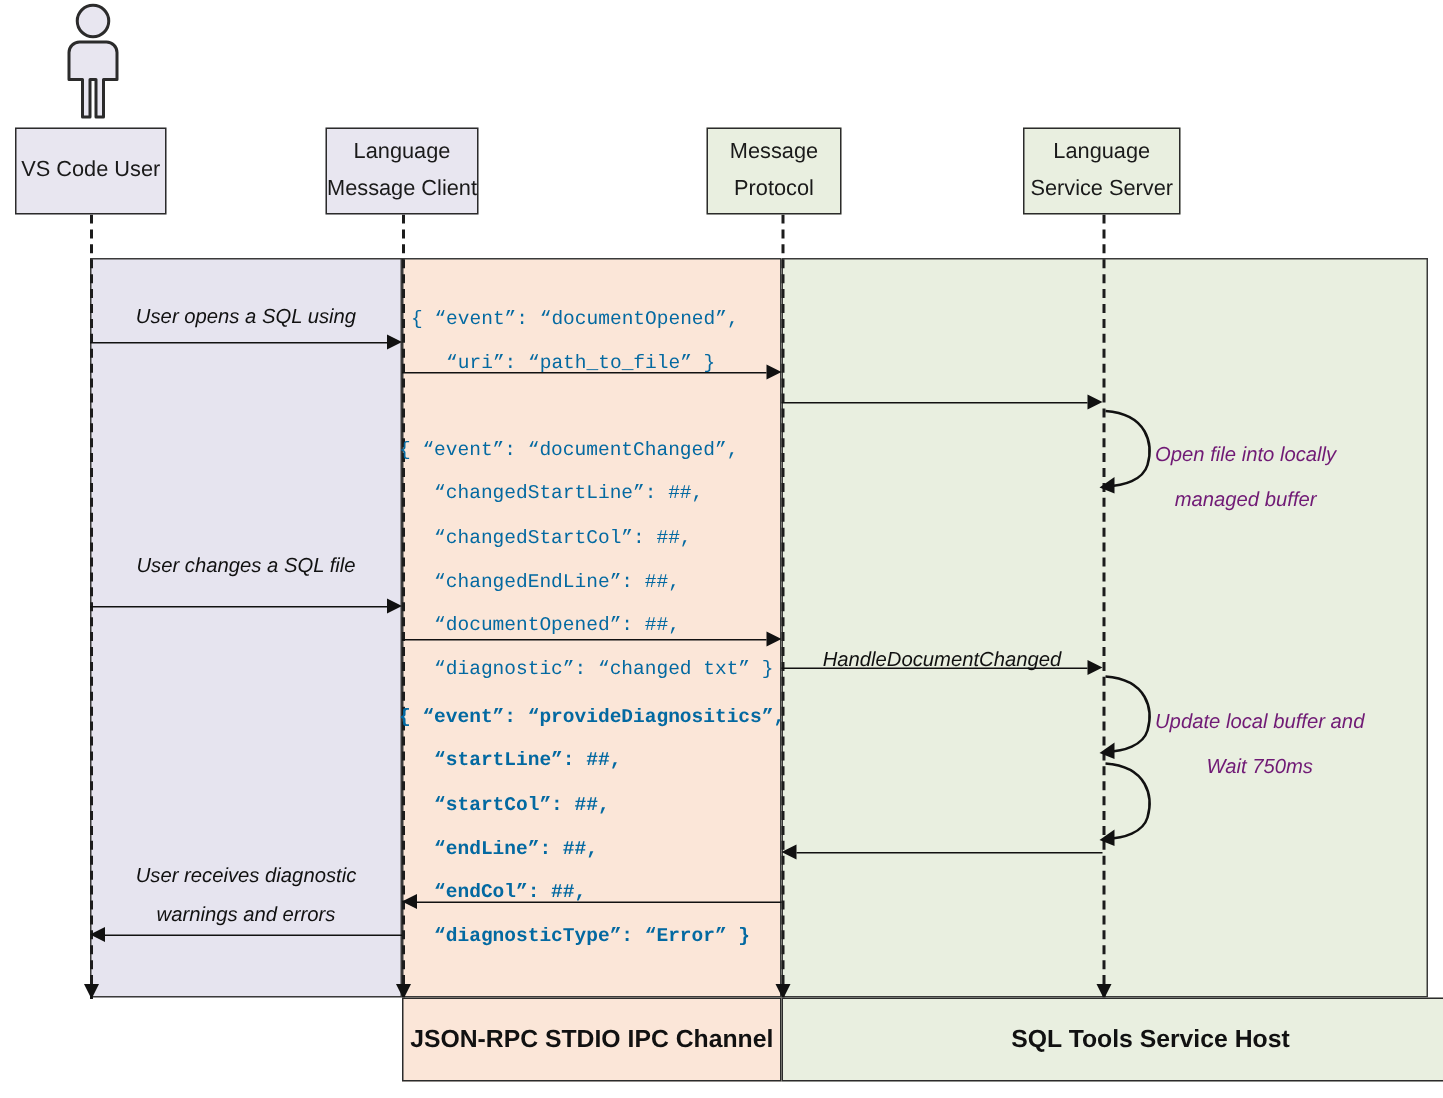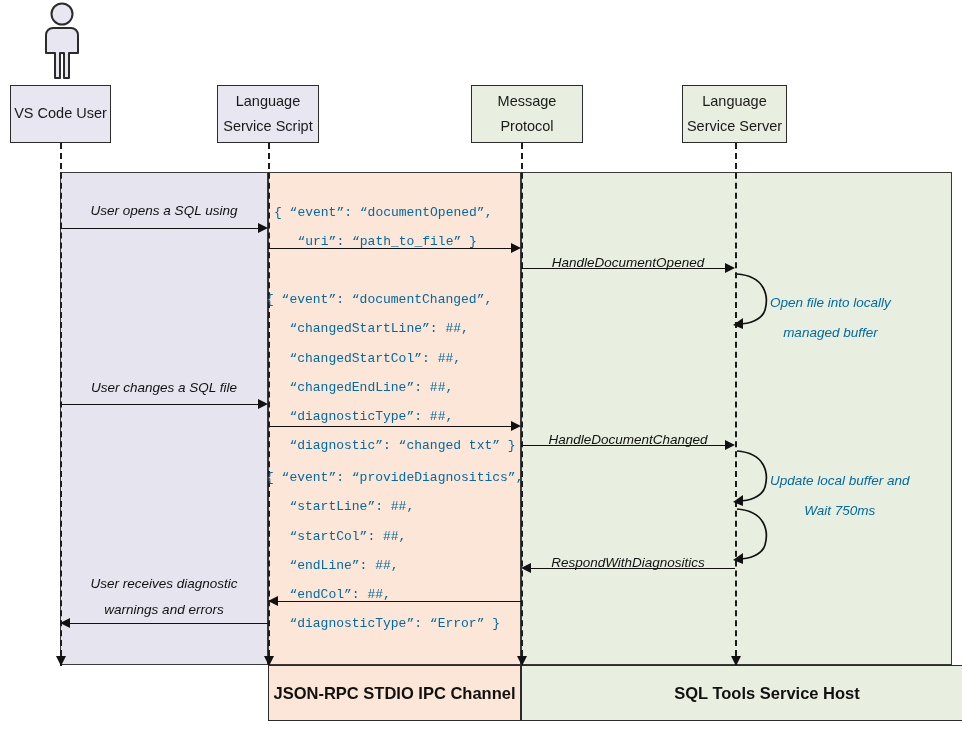--- a/index.html
+++ b/index.html
@@ -32,21 +32,21 @@
 
   .msglabel{position:absolute;font-style:italic;font-size:13.5px;color:#111;
             text-align:center;line-height:1.95;white-space:nowrap;}
 
   
   .json{position:absolute;font-family:"Liberation Mono",monospace;font-size:13px;
         color:#0369a1;line-height:2.25;white-space:pre;}
 
   
   .selfcall{position:absolute;}
-  .selfnote{position:absolute;font-style:italic;font-size:13.5px;color:#0369a1;
+  .selfnote{position:absolute;font-style:italic;font-size:13.5px;color:#701a75;
             line-height:2.2;text-align:center;white-space:nowrap;}
 
   
   .footer{position:absolute;box-sizing:border-box;border:1.5px solid #2b2b2b;
           display:flex;align-items:center;justify-content:center;
           font-weight:bold;font-size:16.5px;color:#111;}
   .footer.grey{background:#e6e4ef;}
   .footer.peach{background:#fbe6d8;}
   .footer.green{background:#e9efe0;}
 
@@ -76,64 +76,63 @@
   <div class="arrowhead down" style="left:264px;top:656px;"></div>
   <div class="arrowhead down" style="left:517px;top:656px;"></div>
   <div class="arrowhead down" style="left:731px;top:656px;"></div>
 
   <div class="pbox grey" style="left:10px;top:85px;width:101px;height:58px;">
     <span>VS Code User</span>
   </div>
 
   <div class="pbox grey" style="left:217px;top:85px;width:102px;height:58px;">
     <span>Language</span>
-    <span>Service Script</span>
+    <span>Message Client</span>
   </div>
 
-  <div class="pbox green" style="left:471px;top:85px;width:112px;height:58px;text-align:center;">
+  <div class="pbox green" style="left:471px;top:85px;width:90px;height:58px;text-align:center;">
     <span>Message</span>
     <span>Protocol</span>
   </div>
 
   <div class="pbox green" style="left:682px;top:85px;width:105px;height:58px;">
     <span>Language</span>
     <span>Service Server</span>
   </div>
 
   <div class="msglabel" style="left:60px;top:198px;width:208px;">User opens a SQL using</div>
   <div class="msg" style="left:60px;top:228px;width:198px;"></div>
   <div class="arrowhead right" style="left:258px;top:223px;"></div>
 
   <div class="json" style="left:274px;top:198px;"><span>{ “event”: “documentOpened”,</span>
 <span>   “uri”: “path_to_file” }</span></div>
 
   <div class="msg" style="left:268px;top:248px;width:243px;"></div>
   <div class="arrowhead right" style="left:511px;top:243px;"></div>
 
-  <div class="msglabel" style="left:521px;top:250px;width:214px;">HandleDocumentOpened</div>
   <div class="msg" style="left:521px;top:268px;width:204px;"></div>
   <div class="arrowhead right" style="left:725px;top:263px;"></div>
 
   <svg class="selfcall" style="left:731px;top:270px;" width="48" height="60" viewBox="0 0 48 60">
     <path d="M6 4 C34 6, 38 26, 34 40 C31 50, 18 54, 7 54" fill="none" stroke="#111" stroke-width="1.7"></path>
     <polygon points="12,48 2,55 12,59" fill="#111"></polygon>
   </svg>
   <div class="selfnote" style="left:770px;top:288px;">
     <span>Open file into locally</span><br>
     <span>managed buffer</span>
   </div>
 
   <div class="json" style="left:266px;top:285px;"><span>{ “event”: “documentChanged”,</span>
 <span>   “changedStartLine”: ##,</span>
 <span>   “changedStartCol”: ##,</span>
 <span>   “changedEndLine”: ##,</span>
-<span>   “diagnosticType”: ##,</span>
+<span>   “documentOpened”: ##,</span>
 <span>   “diagnostic”: “changed txt” }</span></div>
 
-  <div class="msglabel" style="left:60px;top:375px;width:208px;">User changes a SQL file</div>
+  <div class="msglabel" style="left:60px;top:364px;width:208px;">User changes a SQL file</div>
   <div class="msg" style="left:60px;top:404px;width:198px;"></div>
   <div class="arrowhead right" style="left:258px;top:399px;"></div>
 
   <div class="msg" style="left:268px;top:426px;width:243px;"></div>
   <div class="arrowhead right" style="left:511px;top:421px;"></div>
 
   <div class="msglabel" style="left:521px;top:427px;width:214px;">HandleDocumentChanged</div>
   <div class="msg" style="left:521px;top:445px;width:204px;"></div>
   <div class="arrowhead right" style="left:725px;top:440px;"></div>
 
@@ -144,28 +143,27 @@
   <div class="selfnote" style="left:770px;top:466px;">
     <span>Update local buffer and</span><br>
     <span>Wait 750ms</span>
   </div>
 
   <svg class="selfcall" style="left:731px;top:505px;" width="48" height="60" viewBox="0 0 48 60">
     <path d="M6 4 C34 6, 38 26, 34 40 C31 50, 18 54, 7 54" fill="none" stroke="#111" stroke-width="1.7"></path>
     <polygon points="12,48 2,55 12,59" fill="#111"></polygon>
   </svg>
 
-  <div class="json" style="left:266px;top:463px;"><span>{ “event”: “provideDiagnositics”,</span>
+  <div class="json" style="left:266px;top:463px;font-weight:bold;"><span>{ “event”: “provideDiagnositics”,</span>
 <span>   “startLine”: ##,</span>
 <span>   “startCol”: ##,</span>
 <span>   “endLine”: ##,</span>
 <span>   “endCol”: ##,</span>
 <span>   “diagnosticType”: “Error” }</span></div>
 
-  <div class="msglabel" style="left:521px;top:550px;width:214px;">RespondWithDiagnositics</div>
   <div class="msg" style="left:531px;top:568px;width:204px;"></div>
   <div class="arrowhead left" style="left:521px;top:563px;"></div>
 
   <div class="msg" style="left:278px;top:601px;width:243px;"></div>
   <div class="arrowhead left" style="left:268px;top:596px;"></div>
 
   <div class="msglabel" style="left:60px;top:571px;width:208px;">
     <span>User receives diagnostic</span><br>
     <span>warnings and errors</span>
   </div>

